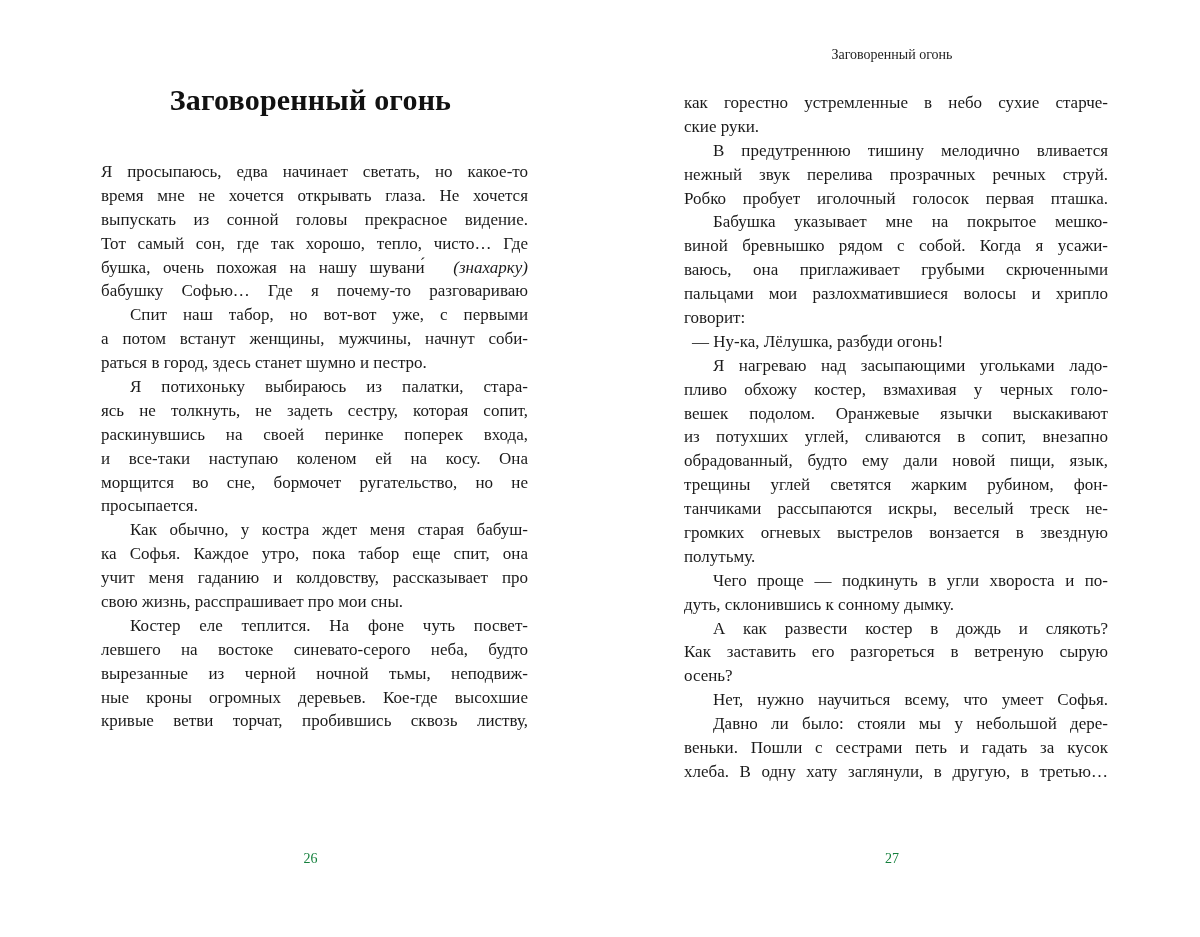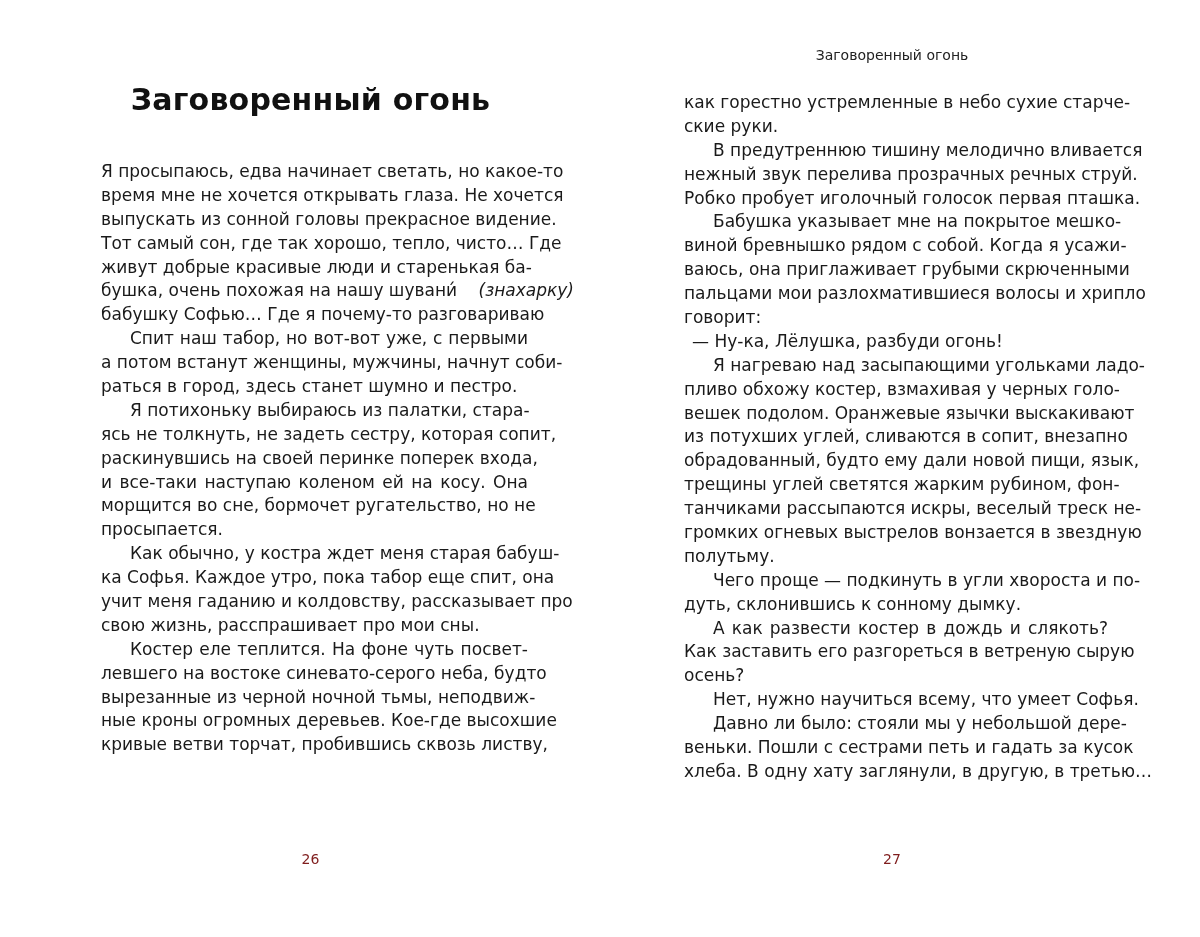--- a/index.html
+++ b/index.html
@@ -12,20 +12,21 @@
       height: 937px;
       position: relative;
       overflow: hidden;
       color: #1a1a1a;
       font-family: "DejaVu Sans", sans-serif;
     }
     .page {
       position: absolute;
       top: 0;
       height: 702px;
+      font-family: Liberation Serif, serif;
     }
     .page-left { left: 97px; width: 427px; }
     .page-right { left: 680px; width: 424px; }
 
     .chapter-title {
       position: absolute;
       left: 0;
       width: 100%;
       top: 80px;
       text-align: center;
@@ -68,34 +69,33 @@
     .line.dash-indent { padding-left: 8px; }
     .ital { font-style: italic; margin-left: 16px; }
 
     .folio {
       position: absolute;
       top: 851px;
       width: 100%;
       left: 0;
       text-align: center;
       font-size: 14px;
-      color: #7f1d1d;
+      color: #15803d;
     }
   </style>
 </head>
 <body>
 
 <div class="page page-left">
   <h1 class="chapter-title">Заговоренный огонь</h1>
   <div class="body-text" id="left-body">
       <span class="line"><span>Я просыпаюсь, едва начинает светать, но какое-то</span></span>
       <span class="line"><span>время мне не хочется открывать глаза. Не хочется</span></span>
       <span class="line"><span>выпускать из сонной головы прекрасное видение.</span></span>
       <span class="line"><span>Тот самый сон, где так хорошо, тепло, чисто… Где</span></span>
-      <span class="line"><span>живут добрые красивые люди и старенькая ба-</span></span>
       <span class="line"><span>бушка, очень похожая на нашу шувани́</span> <span class="ital">(знахарку)</span></span>
       <span class="line"><span>бабушку Софью… Где я почему-то разговариваю</span></span>
       <span class="line indent"><span>Спит наш табор, но вот-вот уже, с первыми</span></span>
       <span class="line"><span>а потом встанут женщины, мужчины, начнут соби-</span></span>
       <span class="line last"><span>раться в город, здесь станет шумно и пестро.</span></span>
       <span class="line indent"><span>Я потихоньку выбираюсь из палатки, стара-</span></span>
       <span class="line"><span>ясь не толкнуть, не задеть сестру, которая сопит,</span></span>
       <span class="line"><span>раскинувшись на своей перинке поперек входа,</span></span>
       <span class="line"><span>и все-таки наступаю коленом ей на косу. Она</span></span>
       <span class="line"><span>морщится во сне, бормочет ругательство, но не</span></span>

